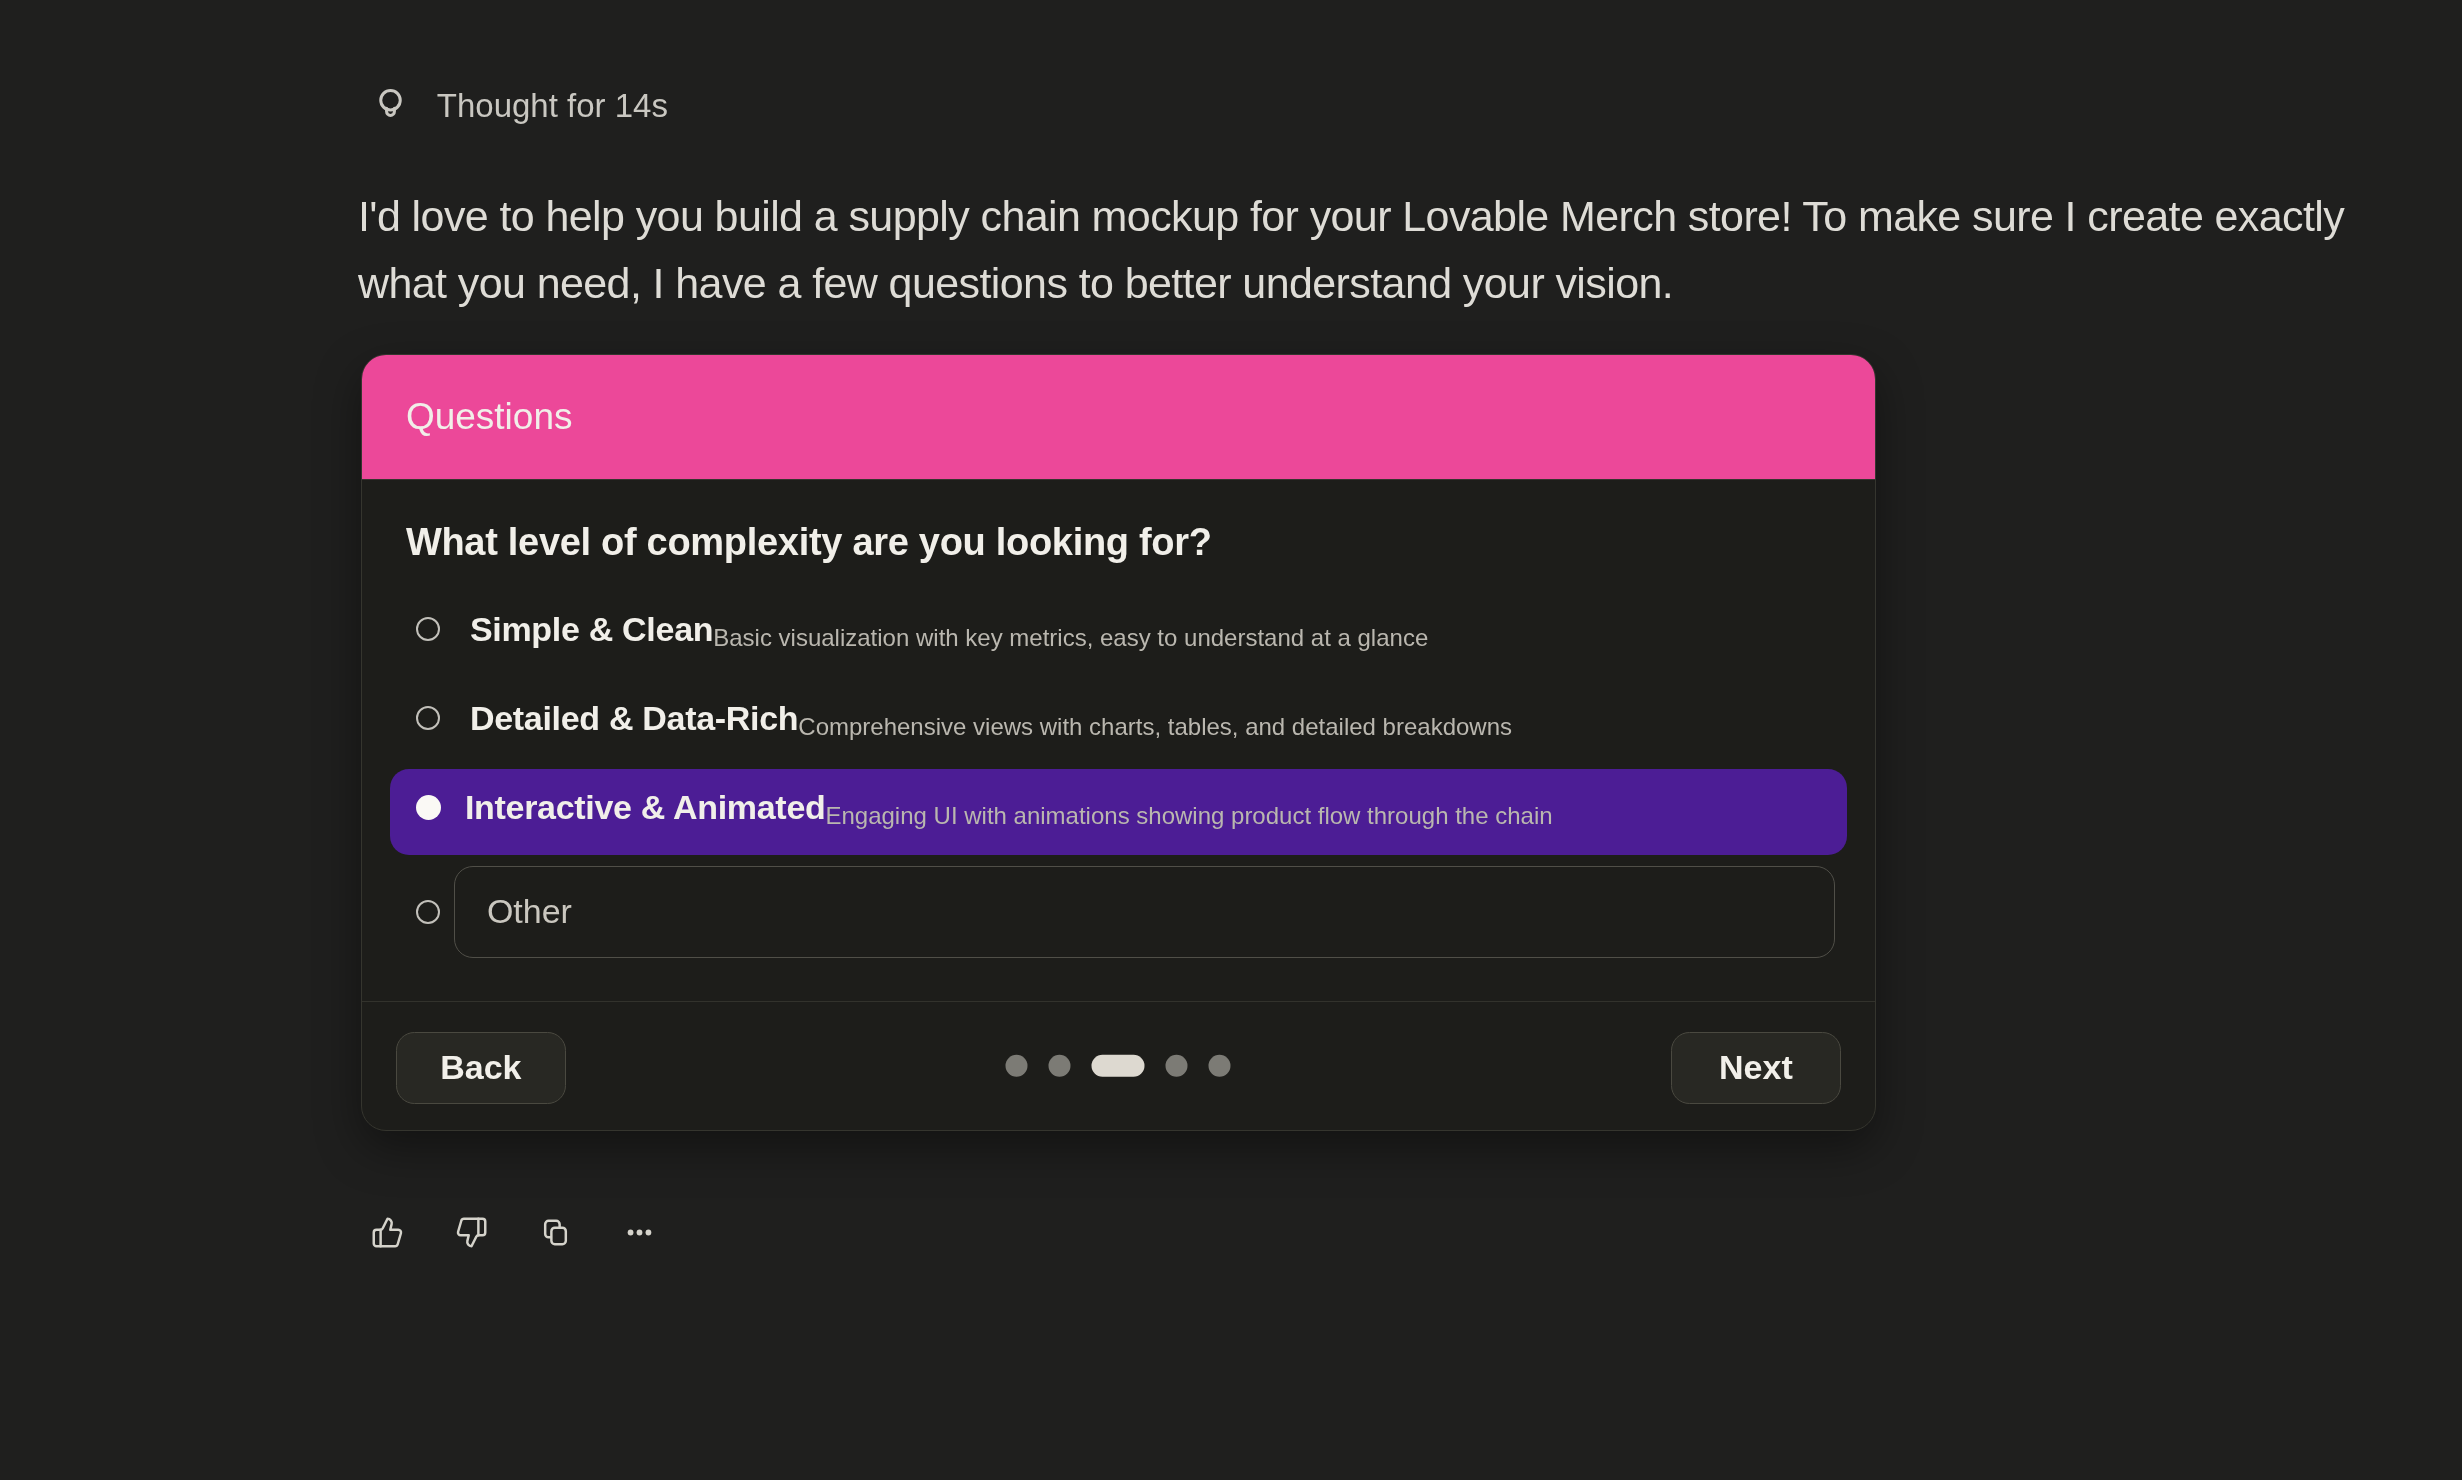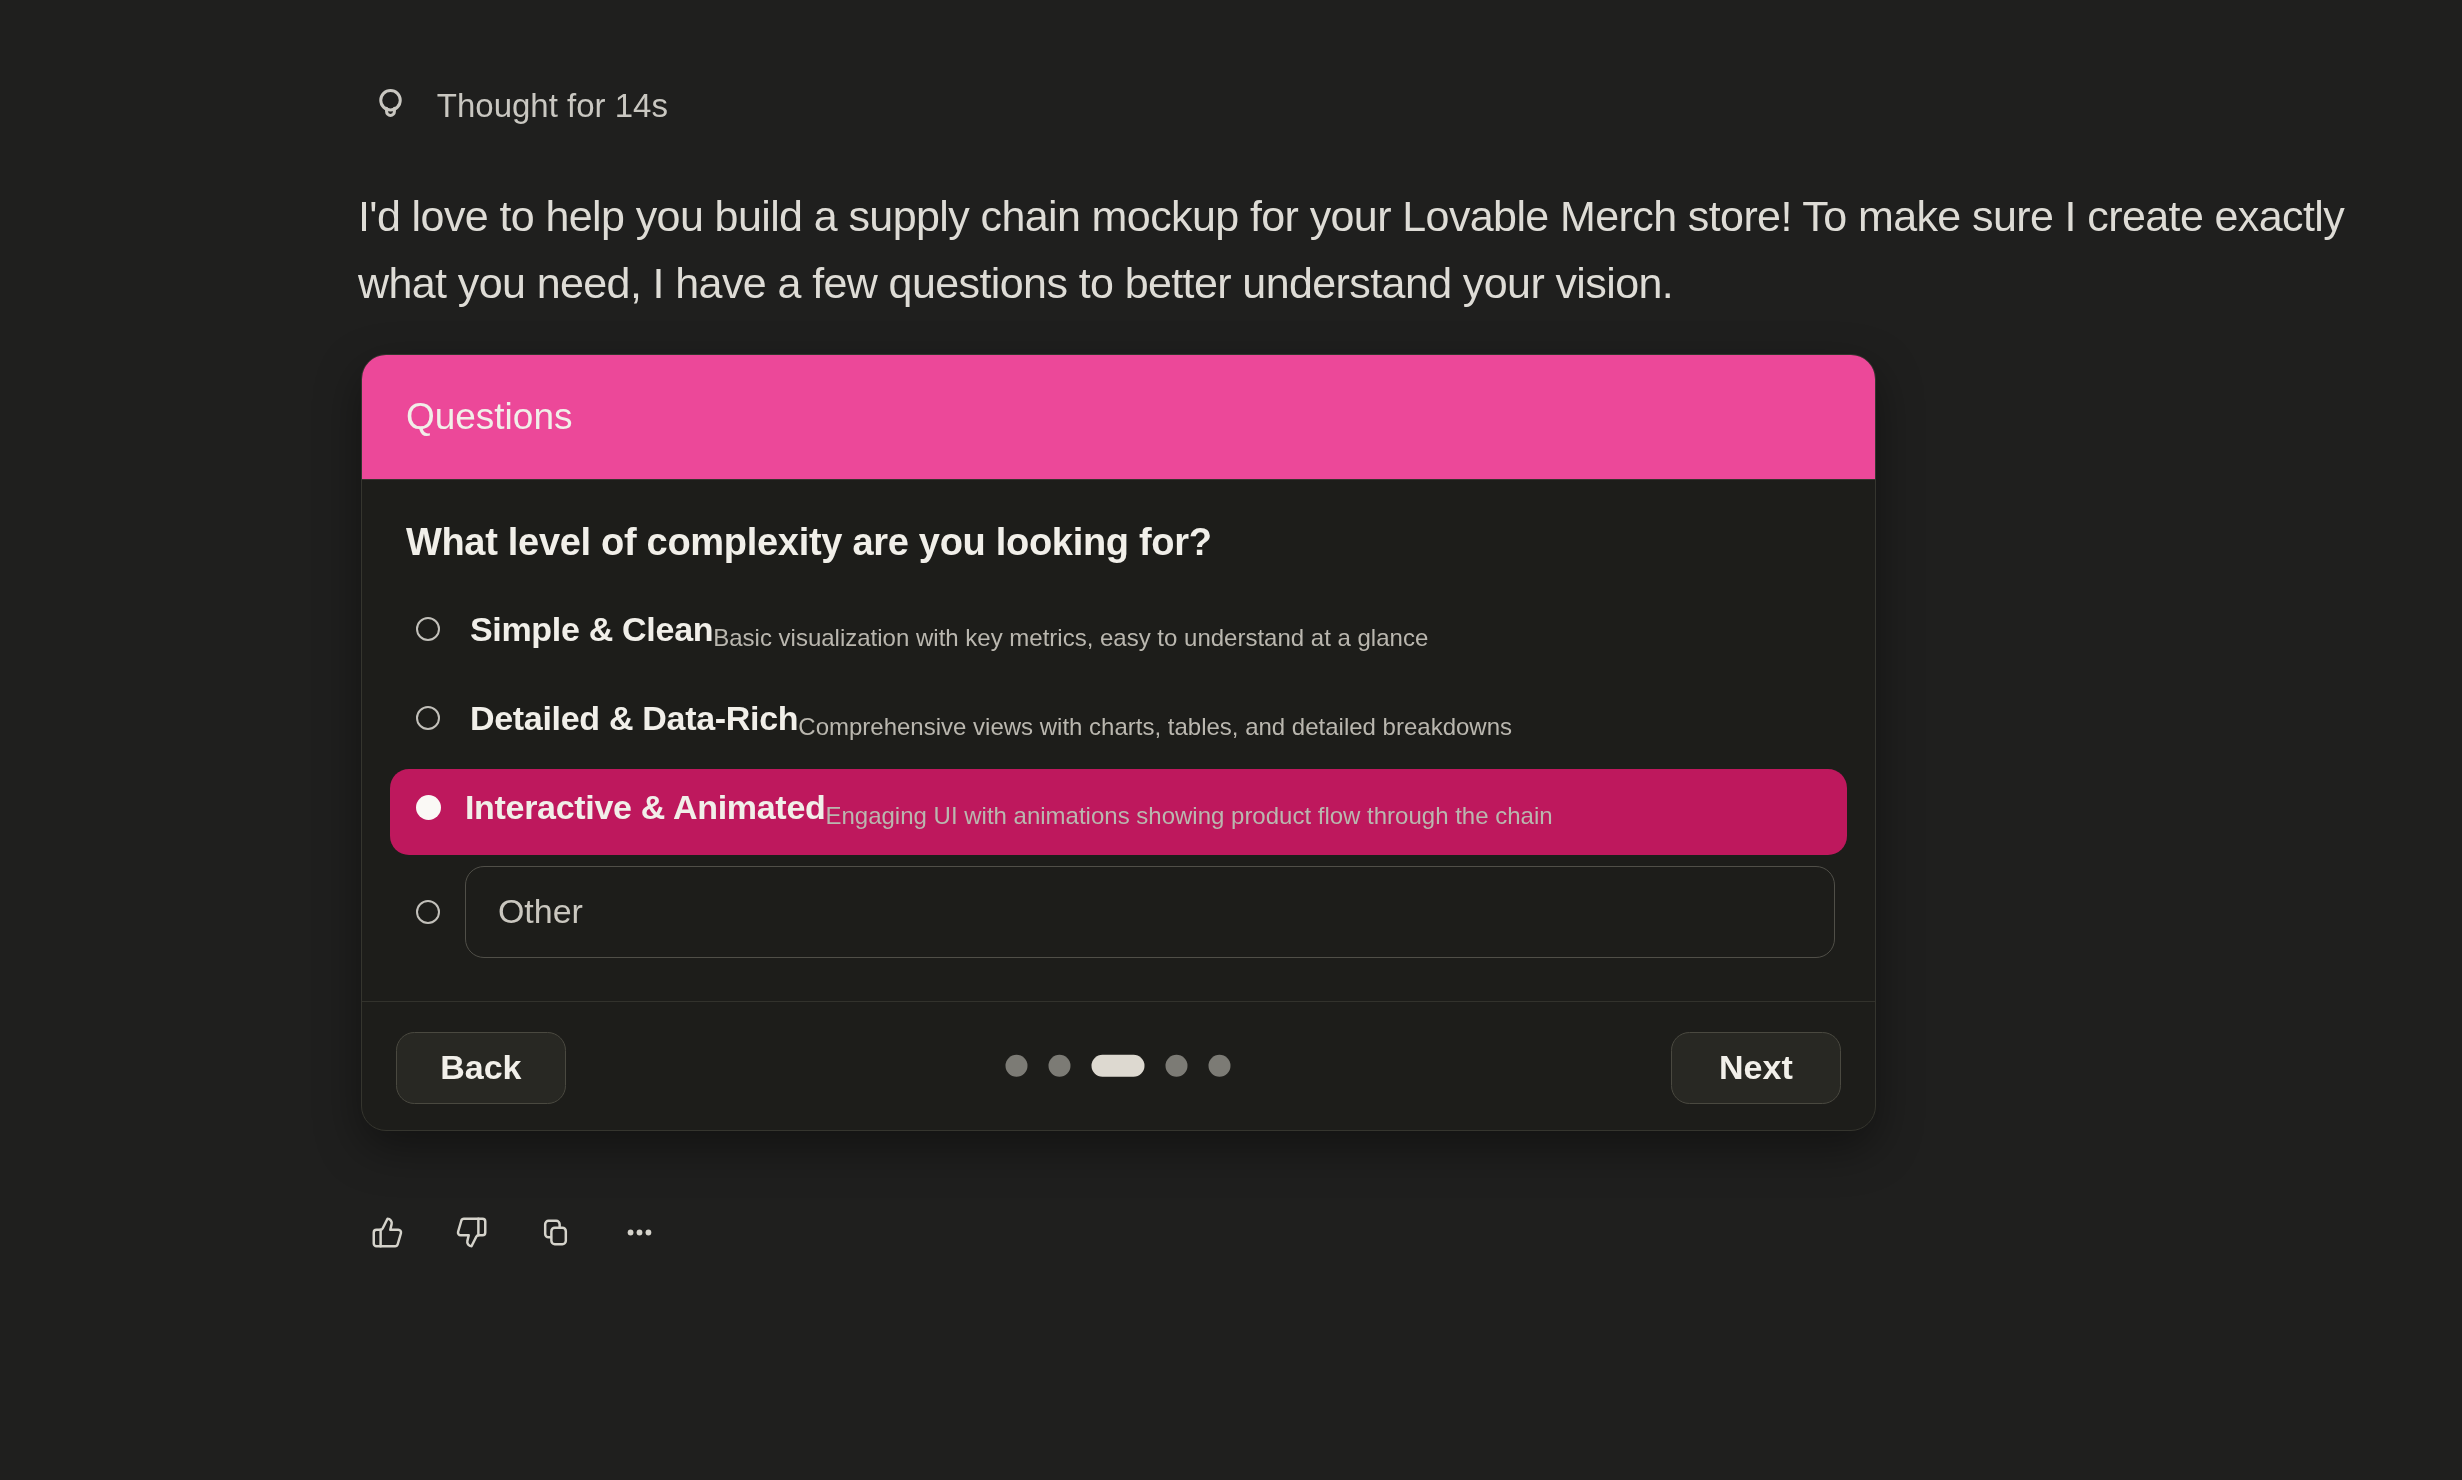--- a/index.html
+++ b/index.html
@@ -22,30 +22,30 @@
   .card-header { height:125px; display:flex; align-items:center; padding:0 44px;
                  background:#ec4899; border-bottom:1.1px solid #35352e; }
   .card-title { font-size:37px; color:#f1efe9; }
 
   .card-body { padding:41px 0 43px; }
   .question { margin:0 44px 26.4px; font-size:38px; font-weight:600; letter-spacing:-0.3px; color:#f1efe9; }
 
   .options { display:flex; flex-direction:column; gap:3.4px; }
   .option { display:flex; align-items:flex-start; gap:30px; margin:0 28px;
             padding:18.4px 26px; border-radius:19px; cursor:default; }
-  .option.selected { background:#be185d;gap:24px; }
+  .option.selected { background:#4c1d95;gap:24px; }
   .radio { flex:0 0 auto; width:24px; height:24px; margin-top:8px; border-radius:50%;
            border:2.3px solid #c2c0ba; }
   .option.selected .radio { width:25px; height:25px; margin-top:7.5px;
                             border:none; background:#faf9f5; }
   .option-texts { display:flex; flex-direction:row; }
   .option-title { font-size:34px; font-weight:600; line-height:40px; letter-spacing:-0.3px; color:#f1efe9; }
   .option-desc  { margin-top:9px; font-size:24px; line-height:40px; color:#bab7af; }
 
-  .option-other { display:flex; align-items:center; gap:25px; margin:0 28px;
+  .option-other { display:flex; align-items:center; gap:14px; margin:0 28px;
                   padding:8px 12px 0 26px; border-radius:19px; }
   .option-other .radio { margin-top:0; }
   .other-input { flex:1; height:92px; background:transparent; border:1.1px solid #504f48;
                  border-radius:19px; padding:0 32px; font-family:"Liberation Sans",sans-serif;
                  font-size:34px; color:#f1efe9; outline:none; }
   .other-input::placeholder { color:#cac7bf; opacity:1; }
 
   .card-footer { position:relative; display:flex; align-items:center; justify-content:space-between;
                  padding:30px 34px 26.4px; border-top:1.1px solid #32322c; }
   .nav-btn { min-width:170px; height:72px; padding:0 40px; background:#282823;

